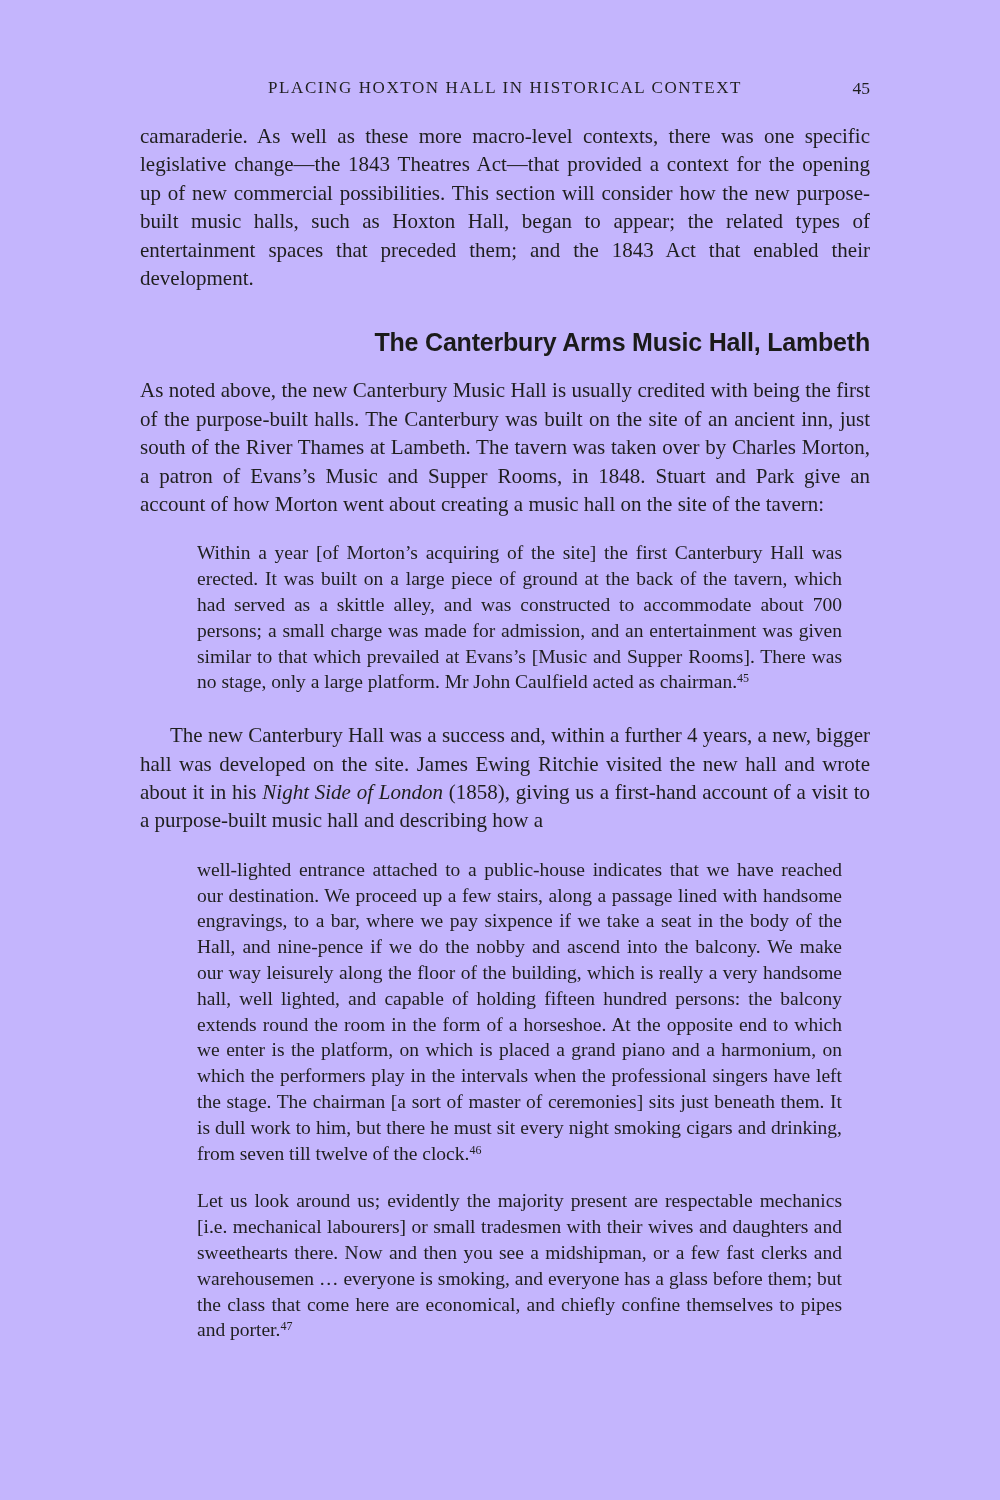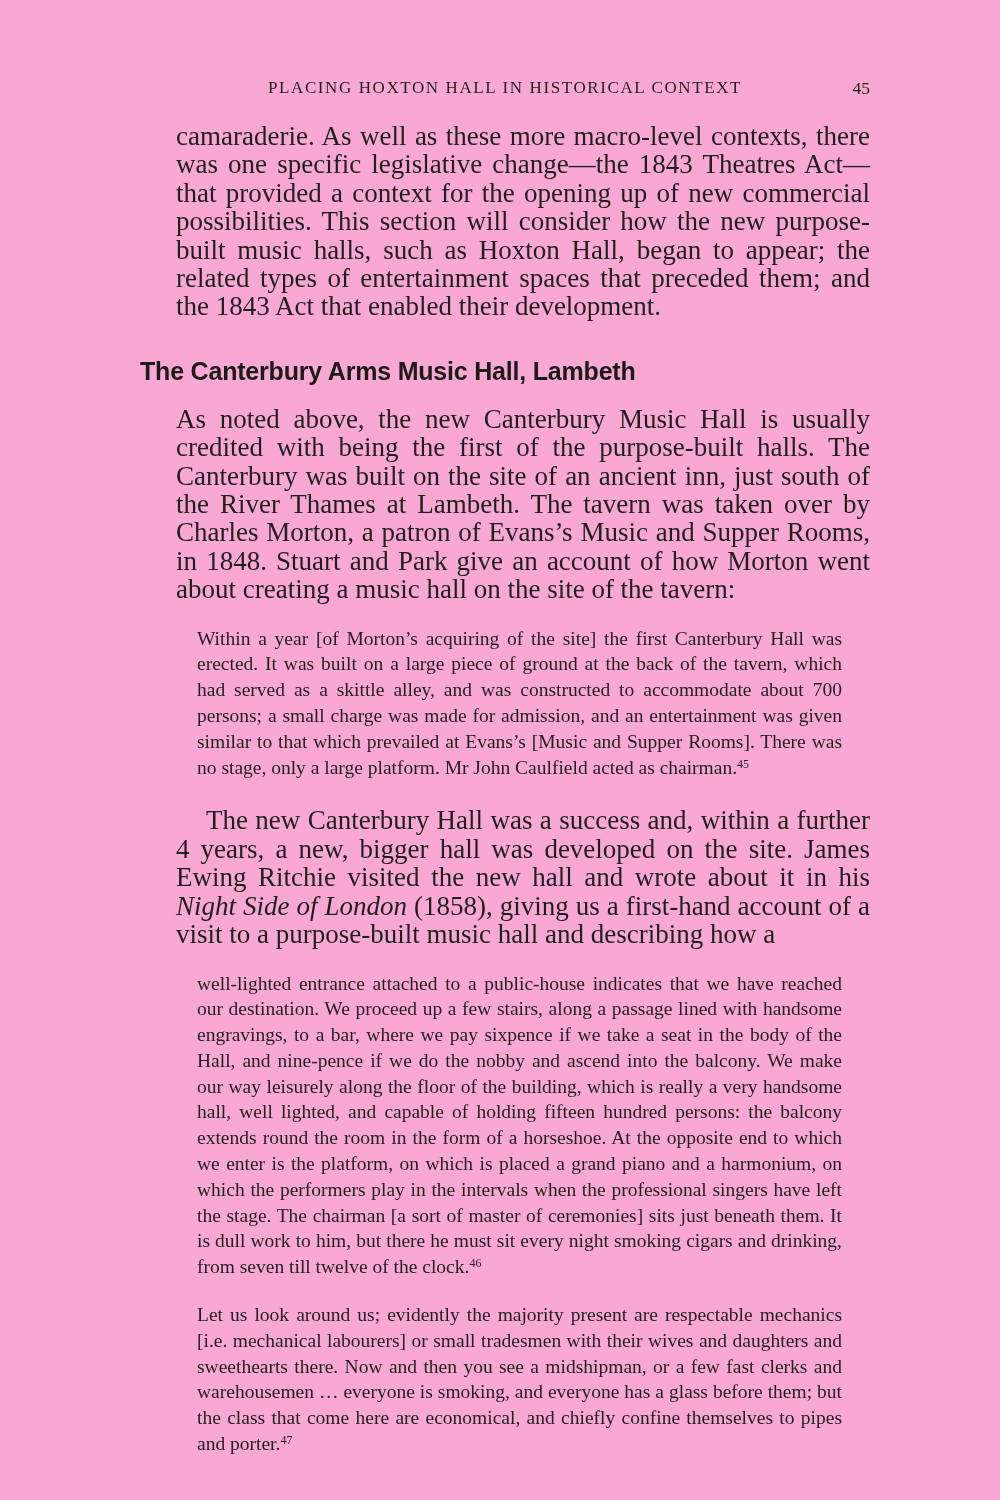--- a/index.html
+++ b/index.html
@@ -1,21 +1,21 @@
 <!DOCTYPE html>
 <html><head>
 <meta charset="utf-8">
 <style>
   * { margin: 0; padding: 0; box-sizing: border-box; }
   html, body { background: #ffffff; }
   .page {
     position: relative;
     width: 1000px;
     height: 1500px;
-    background: #f9a8d4;
+    background: #c4b5fd;
     color: #1f1f1e;
     font-family: "Liberation Serif", serif;
     overflow: hidden;
   }
   .page-inner {
     position: absolute;
     left: 140px;
     top: 78px;
     width: 730px;
   }
@@ -29,34 +29,33 @@
     white-space: nowrap;
   }
   .page-number {
     position: absolute;
     right: 0;
     top: 0;
     letter-spacing: 0;
     font-size: 17.5px;
   }
   .para {
-    font-size: 27px;
+    font-size: 21px;
     line-height: 28.4px;
     text-align: justify;
-    margin-left: 36px;
   }
   .para.indent { text-indent: 30px; }
   .quote + .para { margin-top: 26px; }
   .section-heading {
     font-family: "Liberation Sans", sans-serif;
     font-weight: bold;
     font-size: 25px;
     line-height: 32px;
     letter-spacing: -0.2px;
-    text-align: left;
+    text-align: right;
     margin: 34px 0 18px 0;
     color: #1b1b1a;
   }
   .quote {
     font-size: 19.5px;
     line-height: 25.8px;
     text-align: justify;
     margin: 22px 28px 0 57px;
   }
   sup.fn {

